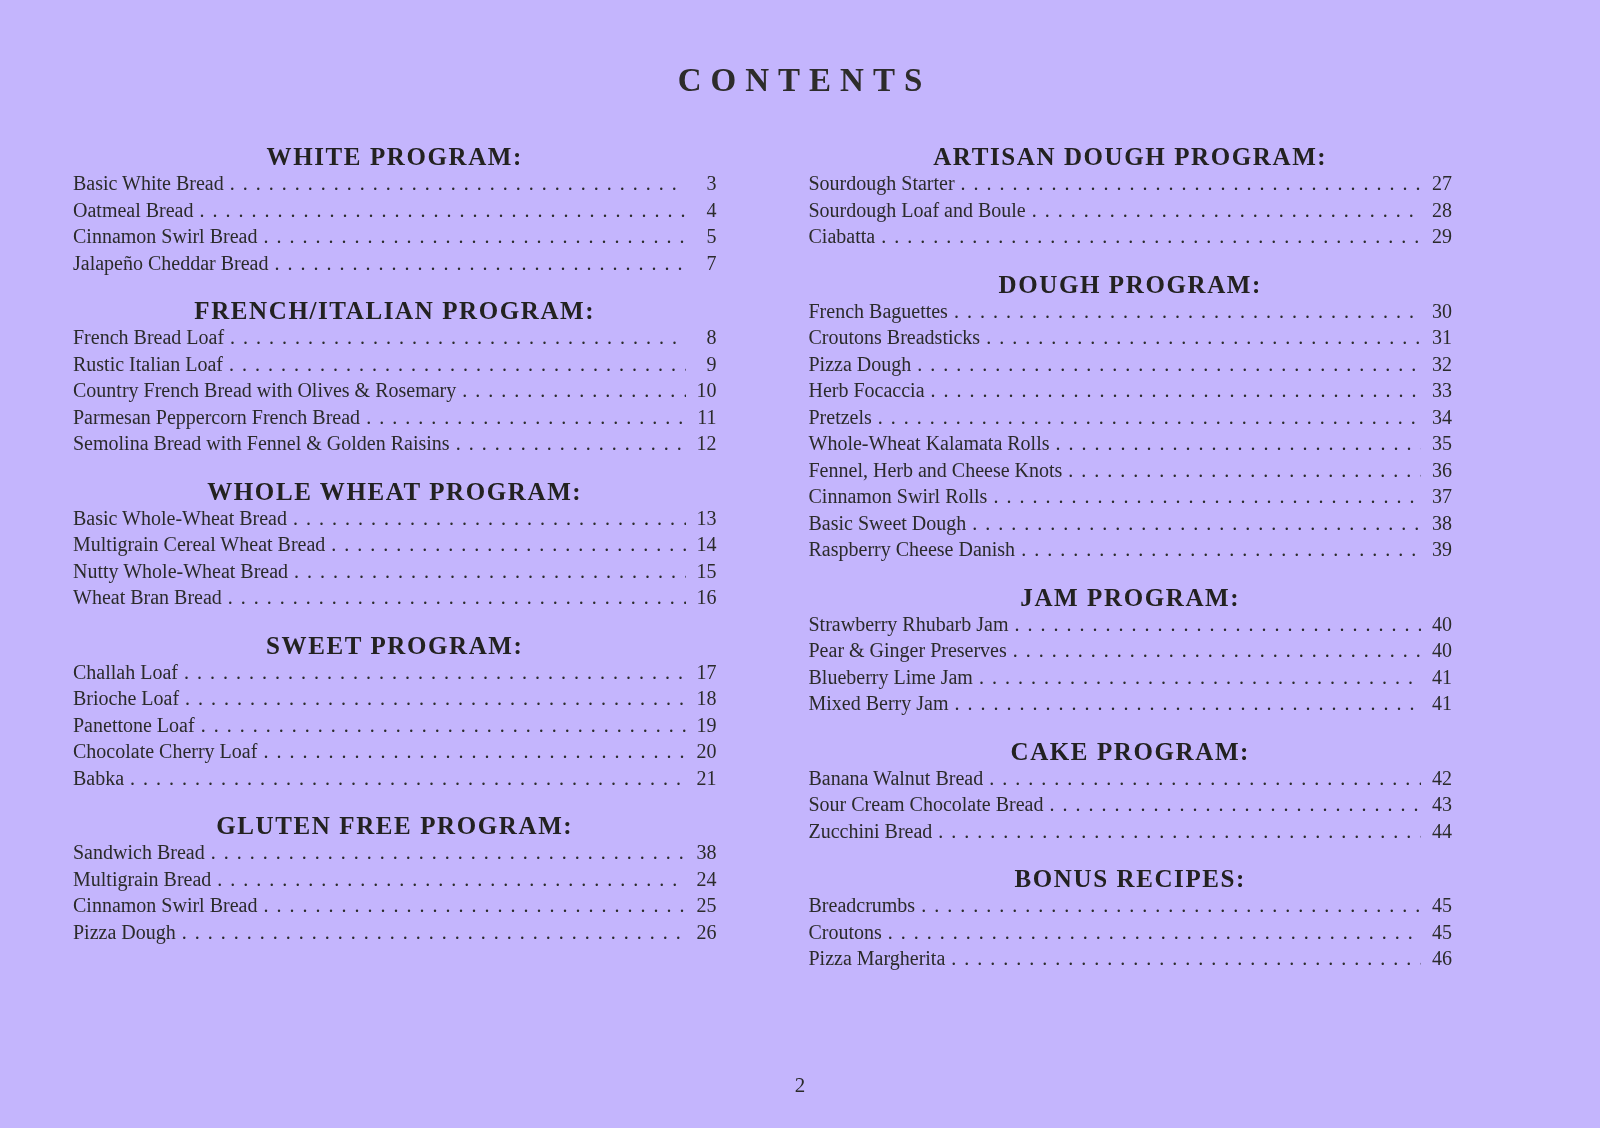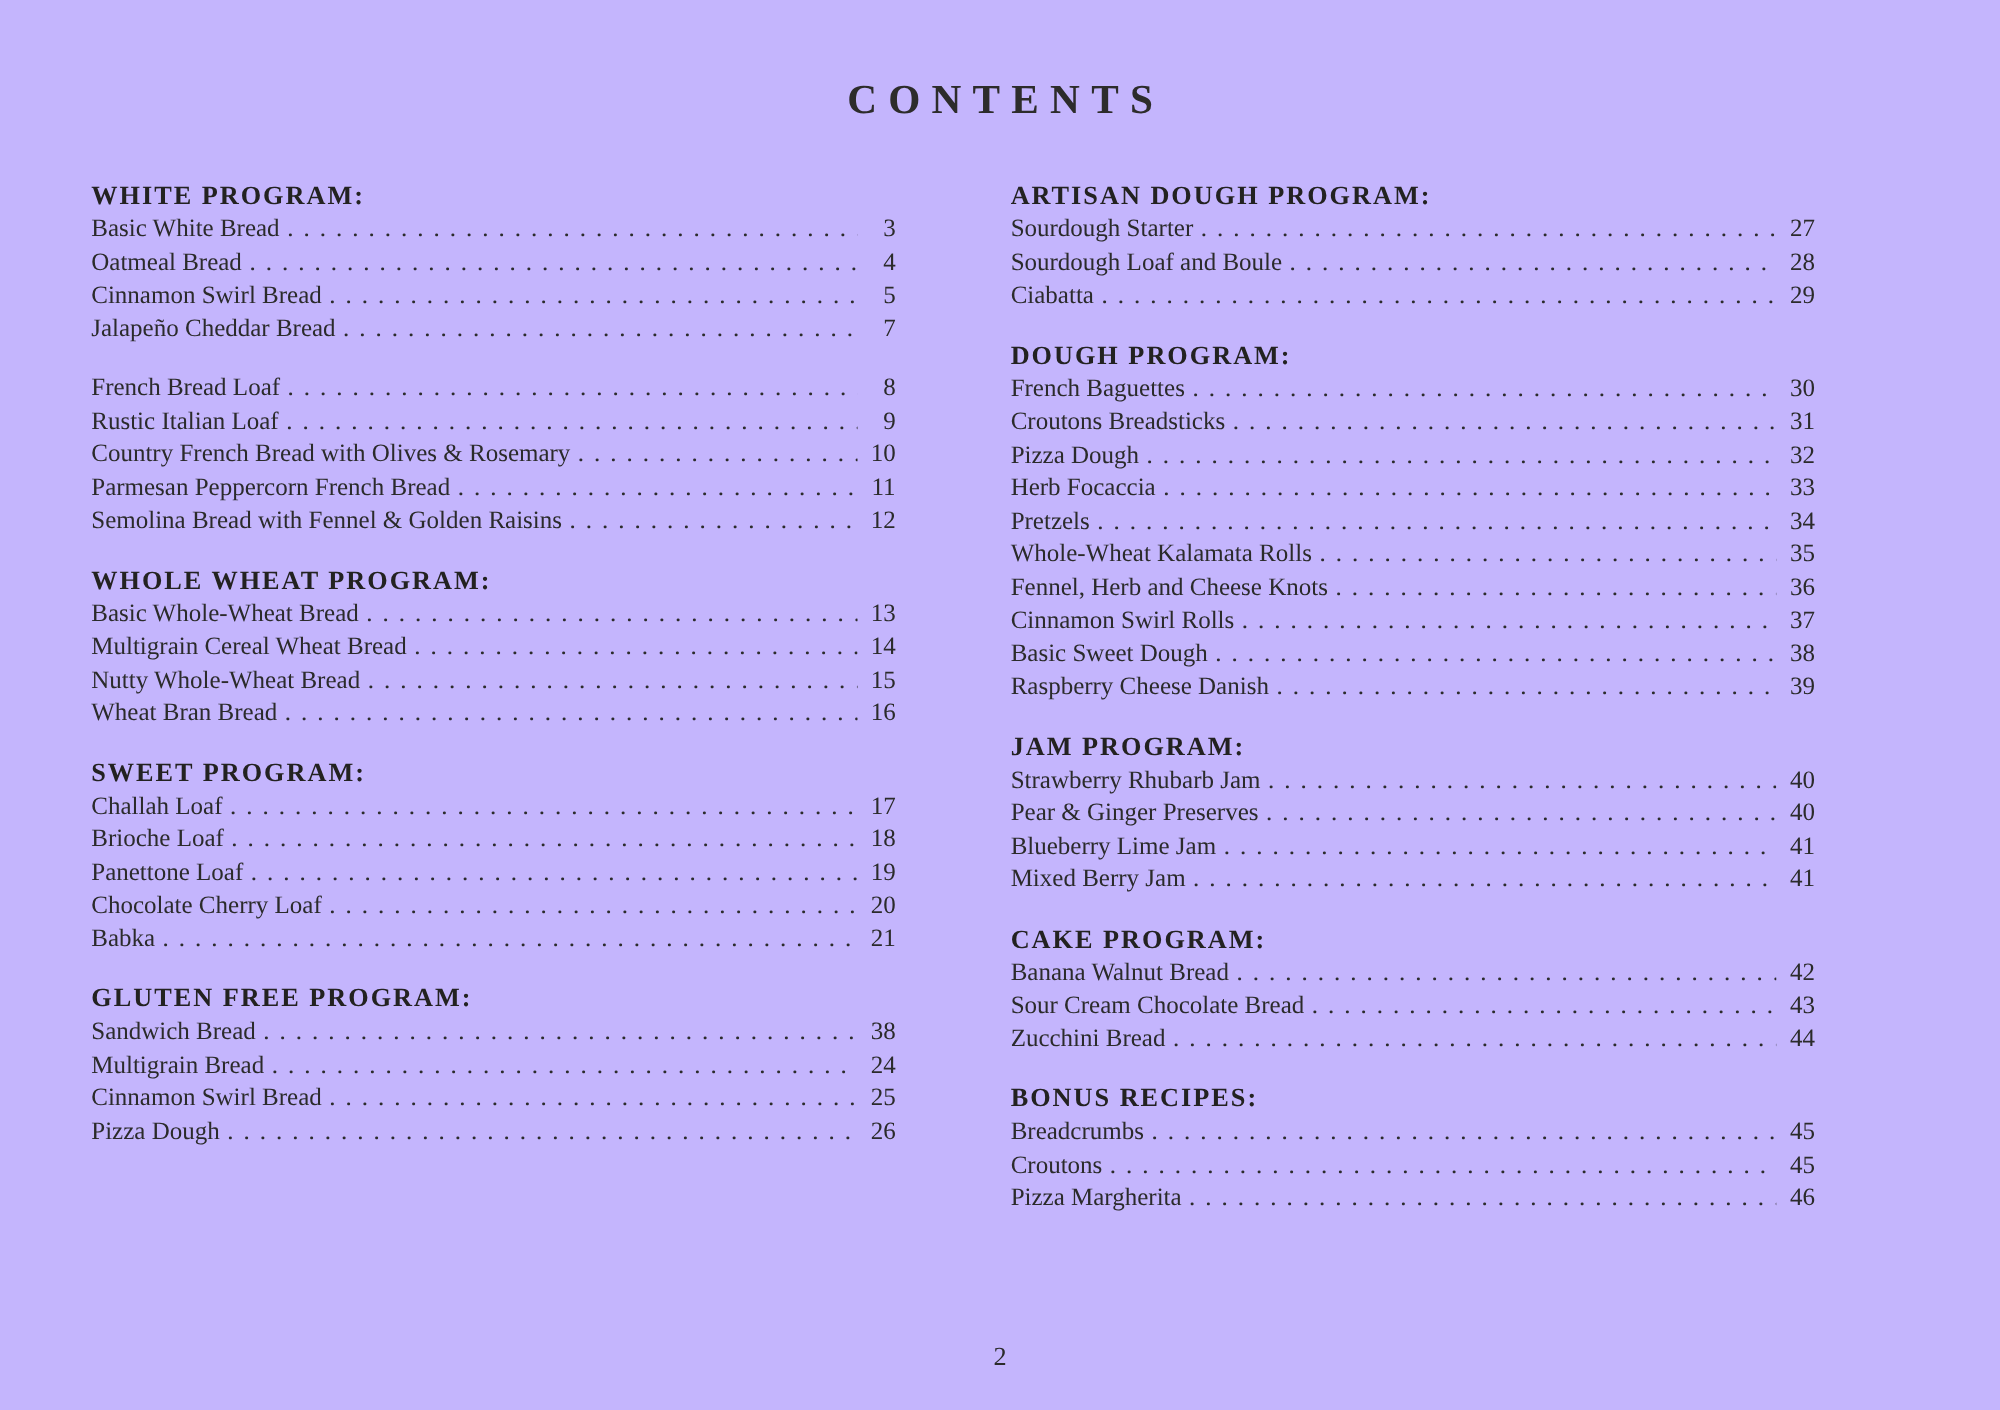--- a/index.html
+++ b/index.html
@@ -31,25 +31,26 @@
     top: 143px;
     left: 73px;
     width: 1379px;
     display: flex;
     gap: 92px;
   }
   .column { flex: 1; min-width: 0; }
   .sec { margin: 0 0 21px 0; }
   .sec-h {
     margin: 0;
-    font-size: 21px;
+    font-size: 25px;
     font-weight: 700;
     letter-spacing: 1.6px;
     line-height: 27px;
     color: #232221;
+    text-align: center;
   }
   .entry {
     display: flex;
     align-items: baseline;
     font-size: 20px;
     line-height: 26.5px;
     color: #2b2b2b;
   }
   .lbl { white-space: nowrap; flex: 0 0 auto; text-align: center; }
   .dots {
@@ -108,20 +109,21 @@
           <span class="num">5</span>
         </div>
         <div class="entry">
           <span class="lbl">Jalapeño Cheddar Bread</span>
           <span class="dots"></span>
           <span class="num">7</span>
         </div>
       </section>
 
       <section class="sec">
+        <h2 class="sec-h">FRENCH/ITALIAN PROGRAM:</h2>
         <div class="entry">
           <span class="lbl">French Bread Loaf</span>
           <span class="dots"></span>
           <span class="num">8</span>
         </div>
         <div class="entry">
           <span class="lbl">Rustic Italian Loaf</span>
           <span class="dots"></span>
           <span class="num">9</span>
         </div>

